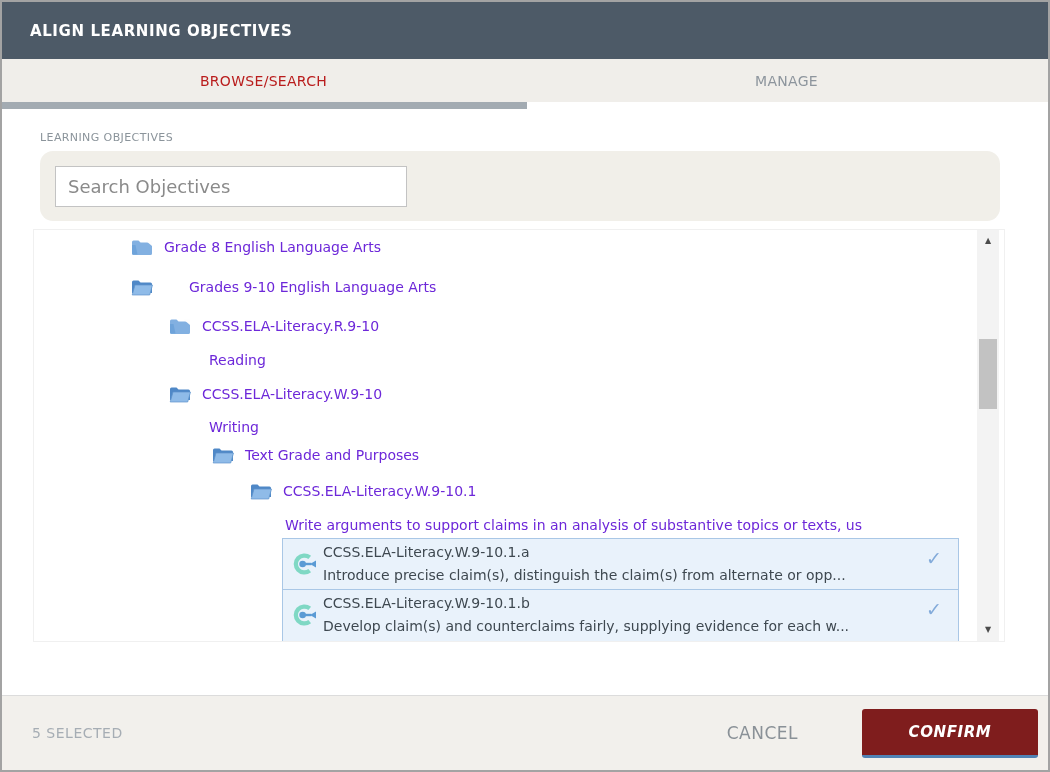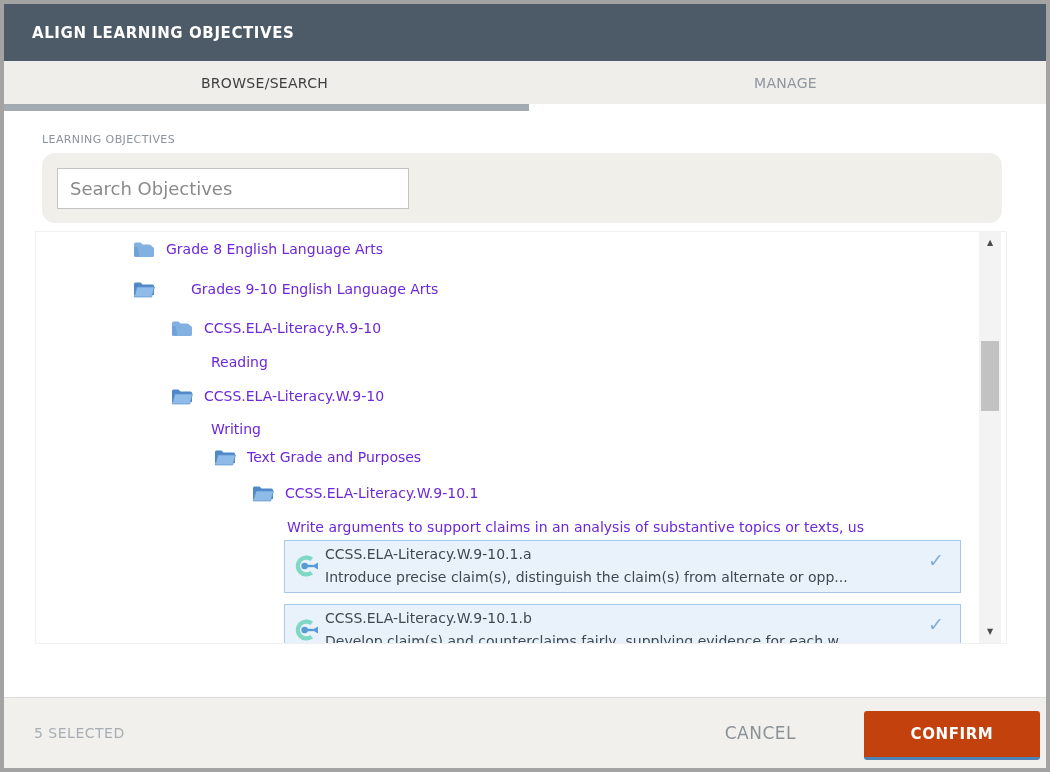--- a/index.html
+++ b/index.html
@@ -1,29 +1,29 @@
 <!DOCTYPE html>
 <html><head>
 <meta charset="utf-8">
 <style>
   * { box-sizing: border-box; }
   body { margin:0; background:#fff; font-family:"DejaVu Sans","Liberation Sans",sans-serif; }
   .modal { position:relative; width:1050px; height:772px; background:#fff;
-           border:4px solid #a3a3a3; overflow:hidden; }
+           border:2px solid #a3a3a3; overflow:hidden; }
 
   
   .modal-header { position:absolute; top:0; left:0; right:0; height:57px; background:#4d5a67; }
   .modal-title  { position:absolute; left:28px; top:20px; font-size:15px; font-weight:bold;
                   color:#ffffff; letter-spacing:0.6px; }
 
   
   .tabbar { position:absolute; top:57px; left:0; right:0; height:43px; background:#f0eeea; display:flex; }
   .tab    { flex:1; display:flex; align-items:center; justify-content:center; font-size:14px;
             cursor:pointer; letter-spacing:0.3px; }
-  .tab-browse { color:#404040; }
+  .tab-browse { color:#b91c1c; }
   .tab-manage { color:#8d959d; }
   .tab-underline { position:absolute; top:100px; left:0; width:525px; height:7px; background:#a3abb2; }
 
   
   .section-label { position:absolute; top:129px; left:38px; font-size:11px; color:#8b949b; letter-spacing:0.4px;text-align:center; }
   .search-panel  { position:absolute; top:149px; left:38px; width:960px; height:70px; background:#f1efe9;border-radius:13px; }
   .search-input  { position:absolute; top:15px; left:15px; width:352px; height:41px;
                    border:1px solid #c3c3c3; background:#fff; font-size:18px; color:#444;
                    padding:0 12px; font-family:inherit; }
   .search-input::placeholder { color:#8a8a8a; }
@@ -36,21 +36,21 @@
   .tree-row svg { flex:0 0 auto; display:block; }
   .r0{top:6px;  left:97px;}  .r1{top:46px; left:97px;gap:36px;}
   .r2{top:85px; left:135px;} .r3{top:119px;left:175px;}
   .r4{top:153px;left:135px;} .r5{top:186px;left:175px;}
   .r6{top:214px;left:178px;} .r7{top:250px;left:216px;}
   .r8{top:284px;left:251px; cursor:default;}
 
   
   .card { position:absolute; left:248px; width:677px; height:53px; background:#e9f2fb;
           border:1px solid #a9c7e6; cursor:pointer; }
-  .card1{ top:308px; } .card2{ top:372px; }
+  .card1{ top:308px; } .card2{ top:359px; }
   .obj-icon { position:absolute; left:8px; top:13px; }
   .obj-code { position:absolute; left:40px; top:5px;  font-size:14px; color:#3e4850; white-space:nowrap; }
   .obj-desc { position:absolute; left:40px; top:28px; font-size:14px; color:#3e4850; white-space:nowrap; }
   .show-more{ position:absolute; left:565px; top:28px; font-size:14px; color:#3c78c0; cursor:pointer;margin-top:38px; }
   .check    { position:absolute; left:643px; top:8px; font-size:19px; font-weight:bold; color:#83abda; }
 
   
   .scrollbar   { position:absolute; left:975px; top:228px; width:22px; height:411px; background:#f3f3f3; }
   .scroll-up   { position:absolute; top:6px;   left:0; width:100%; text-align:center; font-size:8px; color:#4b4b4b; cursor:pointer; }
   .scroll-down { position:absolute; bottom:7px;left:0; width:100%; text-align:center; font-size:8px; color:#4b4b4b; cursor:pointer; }
@@ -58,23 +58,23 @@
 
   
   .footer { position:absolute; left:0; right:0; top:693px; bottom:0; background:#f2f0ec;
             border-top:1px solid #dcdcdc; }
   .selected-count { position:absolute; left:30px; top:50%; transform:translateY(-50%);
                     font-size:14px; color:#a6adb4; letter-spacing:0.5px; }
   .cancel-btn  { position:absolute; right:244px; top:50%; transform:translateY(-50%);
                  background:none; border:none; font-size:17px; color:#8a9197;
                  letter-spacing:0.5px; cursor:pointer; font-family:inherit; }
   .confirm-btn { position:absolute; left:860px; top:13px; width:176px; height:49px;
-                 background:#c2410c; border:none; border-bottom:3px solid #5083b5;
+                 background:#7f1d1d; border:none; border-bottom:3px solid #5083b5;
                  border-radius:3px; color:#fff; font-size:15px; font-weight:bold;
-                 letter-spacing:0.6px; cursor:pointer; font-family:inherit; }
+                 letter-spacing:0.6px; cursor:pointer; font-family:inherit;font-style:italic; }
 </style>
 </head>
 <body>
 
 <div class="modal">
 
   <div class="modal-header">
     <div class="modal-title">ALIGN LEARNING OBJECTIVES</div>
   </div>
 

